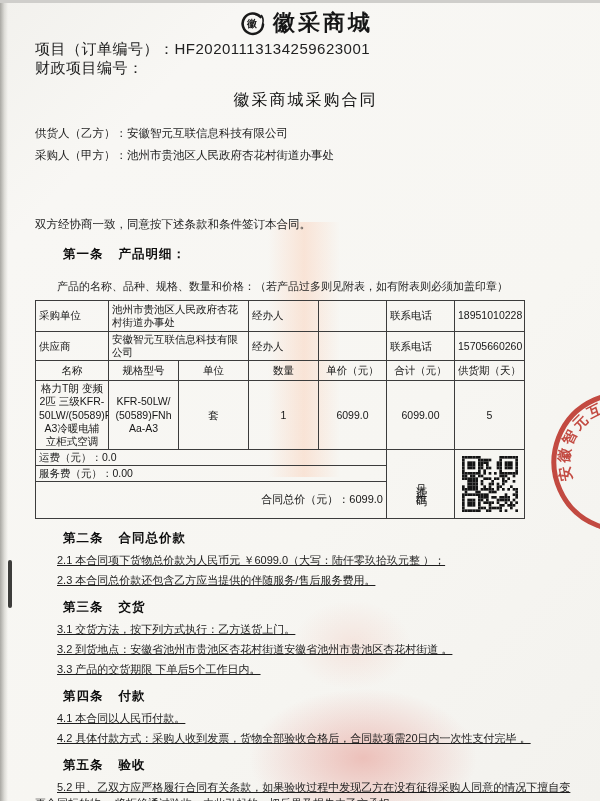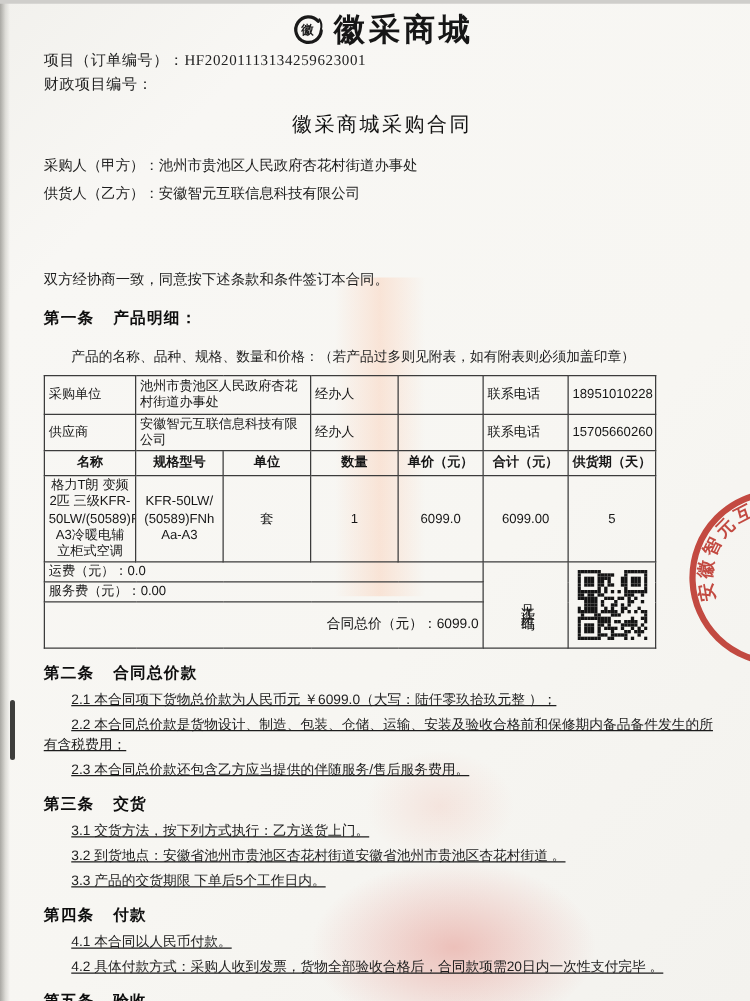--- a/index.html
+++ b/index.html
@@ -18,40 +18,40 @@
   .streak{position:absolute;left:268px;top:222px;width:72px;height:255px;z-index:1;
     background:linear-gradient(to right,rgba(255,170,130,0),rgba(252,184,148,0.30),rgba(255,170,130,0));}
   .blob-a{position:absolute;left:248px;top:688px;width:230px;height:140px;z-index:1;
     background:radial-gradient(ellipse at center,rgba(222,108,98,0.38),rgba(222,108,98,0) 70%);}
   .blob-b{position:absolute;left:292px;top:600px;width:120px;height:90px;z-index:1;
     background:radial-gradient(ellipse at center,rgba(235,140,120,0.16),rgba(235,140,120,0) 70%);}
 
   .doc{position:relative;z-index:2;padding:5px 24px 0 35px;}
 
   .logo-bar{display:flex;justify-content:center;align-items:center;gap:7px;padding-top:2px;height:34px;}
-  .logo-text{font-size:25px;font-weight:bold;letter-spacing:3px;color:#161616;}
-  .meta-line{font-size:12px;line-height:19px;color:#222;letter-spacing:0.5px;font-family:Liberation Serif, serif;}
+  .logo-text{font-size:22px;font-weight:bold;letter-spacing:3px;color:#161616;}
+  .meta-line{font-size:15px;line-height:19px;color:#222;letter-spacing:0.5px;}
   .doc-title{text-align:center;font-size:16px;font-weight:normal;letter-spacing:2px;margin:13px 0 11px;color:#111;}
 
   .party-line{font-size:11.5px;line-height:22px;color:#1d1d1d;}
   .agree-line{font-size:11.5px;line-height:22px;color:#1d1d1d;margin-top:47px;}
 
   .section-h{font-weight:bold;font-size:12.5px;color:#0e0e0e;margin:11px 0 5px;letter-spacing:1px;}
-  .section-h .num{margin-right:15px;}
+  .section-h .num{margin-right:15px;margin-left:28px;}
   .item{font-size:11px;line-height:16px;text-indent:2em;margin:4px 0;color:#1d1d1d;text-decoration:underline;}
 
   .tbl-note{font-size:11px;line-height:16px;text-indent:2em;margin:15px 0 6px;}
 
   table.main{border-collapse:collapse;table-layout:fixed;width:489px;font-size:10.5px;margin-left:0;}
   table.main td{border:1px solid #3c3c3c;text-align:center;vertical-align:middle;
     padding:1px 3px;line-height:1.25;color:#161616;overflow:hidden;}
   table.main td.l{text-align:left;}
   table.main tr.r1 td{height:31px;}
   table.main tr.r2 td{height:21px;}
-  table.main tr.hd td{height:20px;font-weight:700;margin-top:29px;}
+  table.main tr.hd td{height:20px;font-weight:400;margin-top:29px;}
   table.main tr.prod td{height:62px;}
   table.main tr.fee td{height:16px;font-size:10.5px;}
   table.main tr.tot td{height:37px;font-size:11px;text-align:right;}
   td.model{word-break:break-all;}
   td.qr-label-cell{vertical-align:middle;}
   .v-text{writing-mode:vertical-rl;letter-spacing:3px;font-size:11px;margin:0 auto;display:inline-block;}
   .qr-wrap{display:flex;align-items:center;justify-content:center;}
   #qr{display:block;}
 
   .stamp{position:absolute;left:536px;top:376px;width:172px;height:172px;z-index:4;
@@ -78,22 +78,22 @@
         <text x="14" y="18" text-anchor="middle" font-size="10" font-weight="bold" fill="#1a1a1a">徽</text>
       </svg>
       <span class="logo-text">徽采商城</span>
     </div>
 
     <div class="meta-line"><span>项目（订单编号）：</span><span>HF20201113134259623001</span></div>
     <div class="meta-line"><span>财政项目编号：</span><span></span></div>
 
     <div class="doc-title">徽采商城采购合同</div>
 
+    <div class="party-line"><span>供货人（乙方）：</span><span>安徽智元互联信息科技有限公司</span></div>
     <div class="party-line"><span>采购人（甲方）：</span><span>池州市贵池区人民政府杏花村街道办事处</span></div>
-    <div class="party-line"><span>供货人（乙方）：</span><span>安徽智元互联信息科技有限公司</span></div>
     <div class="agree-line">双方经协商一致，同意按下述条款和条件签订本合同。</div>
 
     <div class="section-h"><span class="num">第一条</span><span>产品明细：</span></div>
     <div class="tbl-note">产品的名称、品种、规格、数量和价格：（若产品过多则见附表，如有附表则必须加盖印章）</div>
 
     <table class="main">
       <colgroup>
         <col style="width:73px">
           <col style="width:70px">
           <col style="width:70px">
@@ -394,21 +394,20 @@
         <td class="l" colspan="5">服务费（元）：0.00</td>
       </tr>
       <tr class="tot">
         <td class="l" colspan="5">合同总价（元）：6099.0</td>
       </tr>
       </tbody>
     </table>
 
     <div class="section-h"><span class="num">第二条</span><span>合同总价款</span></div>
     <p class="item">2.1 本合同项下货物总价款为人民币元  ￥6099.0（大写：陆仟零玖拾玖元整 ）；</p>
-    <p class="item">2.2 本合同总价款是货物设计、制造、包装、仓储、运输、安装及验收合格前和保修期内备品备件发生的所有含税费用；</p>
     <p class="item">2.3 本合同总价款还包含乙方应当提供的伴随服务/售后服务费用。</p>
 
     <div class="section-h"><span class="num">第三条</span><span>交货</span></div>
     <p class="item">3.1 交货方法，按下列方式执行：乙方送货上门。</p>
     <p class="item">3.2 到货地点：安徽省池州市贵池区杏花村街道安徽省池州市贵池区杏花村街道 。</p>
     <p class="item">3.3 产品的交货期限 下单后5个工作日内。</p>
 
     <div class="section-h"><span class="num">第四条</span><span>付款</span></div>
     <p class="item">4.1 本合同以人民币付款。</p>
     <p class="item">4.2 具体付款方式：采购人收到发票，货物全部验收合格后，合同款项需20日内一次性支付完毕 。</p>

